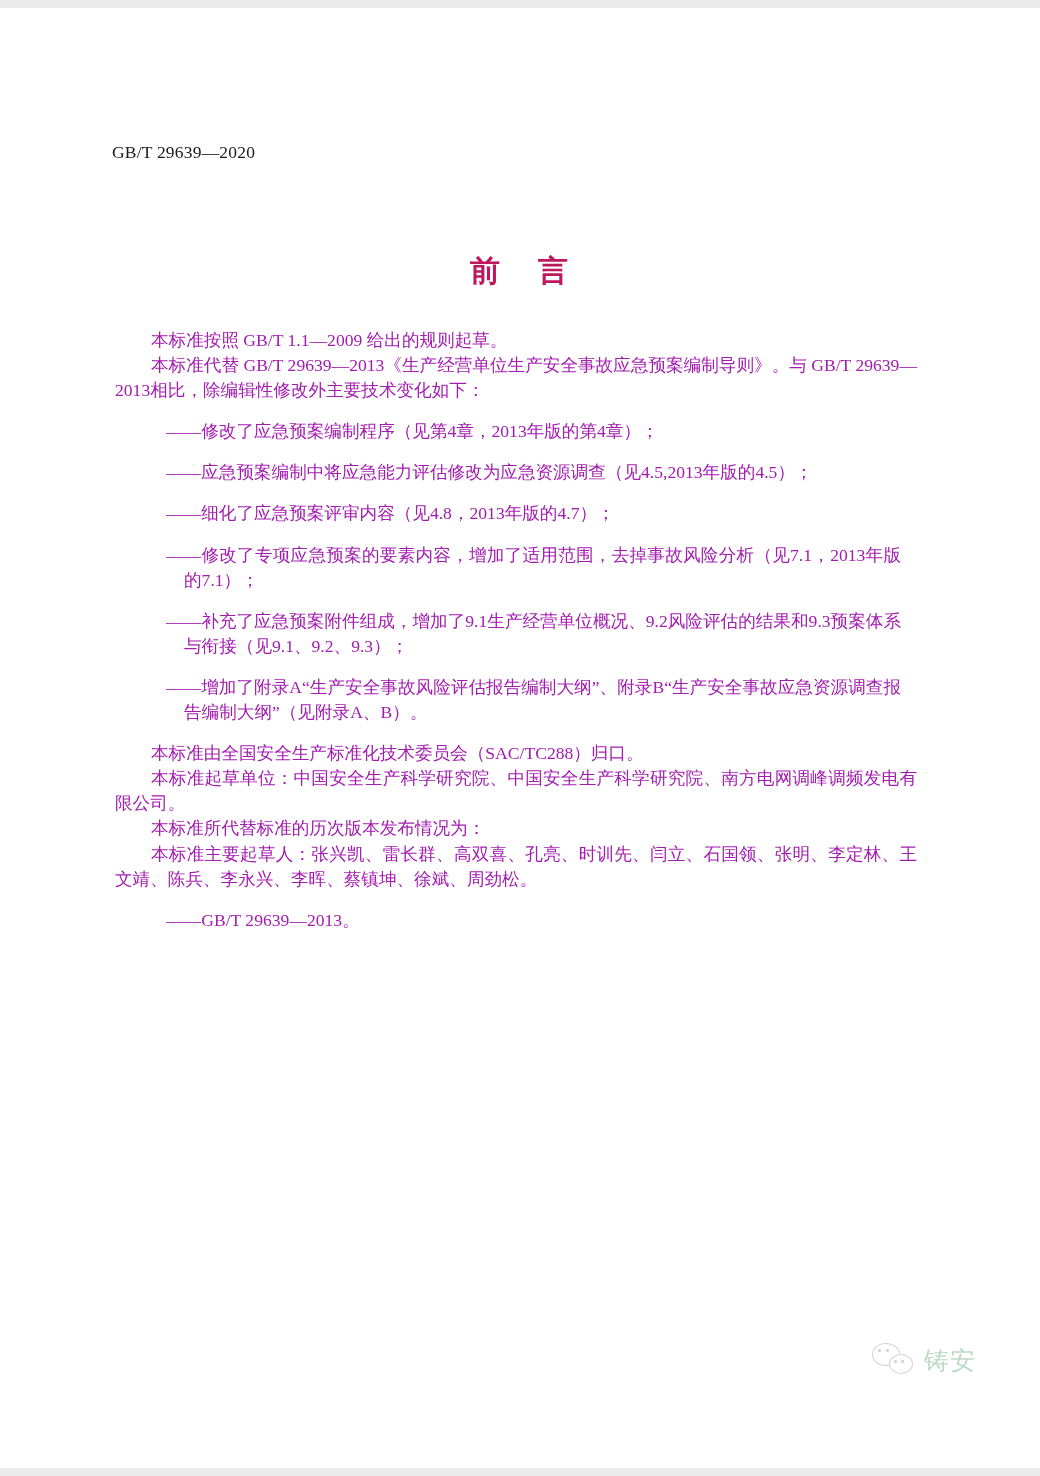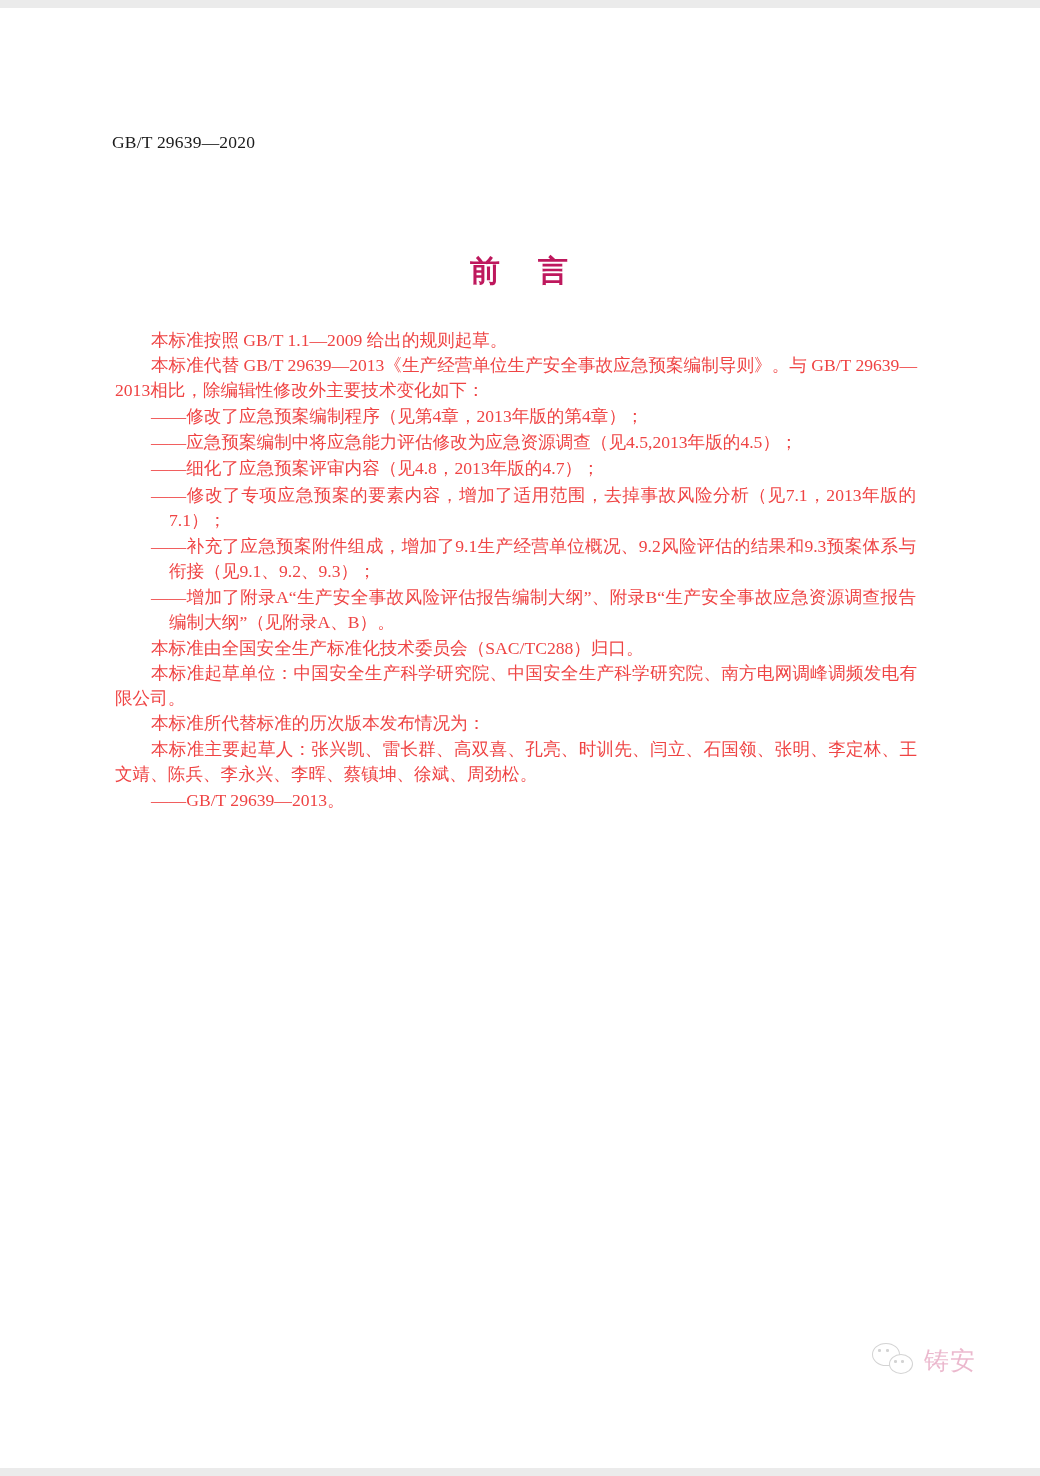--- a/index.html
+++ b/index.html
@@ -21,21 +21,21 @@
     width: 1040px;
     height: 1460px;
     background: #ffffff;
     overflow: hidden;
   }
 
   
   #doc-header {
     position: absolute;
     left: 112px;
-    top: 124px;
+    top: 134px;
     font-size: 17.5px;
     letter-spacing: 0.2px;
     color: #1a1a1a;
     white-space: nowrap;
   }
 
   
   #doc-title {
     position: absolute;
     left: 0;
@@ -54,38 +54,38 @@
   }
 
   
   #body-block {
     position: absolute;
     left: 115px;
     top: 320px;
     width: 802px;
     font-size: 17.6px;
     line-height: 25.1px;
-    color: #ef4444;
+    color: #a21caf;
     text-align: justify;
     text-justify: inter-character;
   }
 
   p.para {
     margin: 0;
     text-indent: 36px;
     text-align: justify;
     text-justify: inter-character;
   }
   p.para.nojust {
     text-align: left;
   }
 
   
   p.dash {
-    margin: 1px;
+    margin: 16px;
     padding-left: 53px;
     text-indent: -18px;
     text-align: justify;
     text-justify: inter-character;
   }
   p.dash.nojust {
     text-align: left;
   }
 
   
@@ -132,21 +132,21 @@
     border-radius: 50%;
     background: #6f6f6f;
   }
   #wm-logo .d1 { left: 6px;  top: 8px; }
   #wm-logo .d2 { left: 14px; top: 8px; }
   #wm-logo .d3 { left: 22px; top: 19px; }
   #wm-logo .d4 { left: 29px; top: 19px; }
   #wm-text {
     font-family: "DejaVu Sans", "Liberation Sans", sans-serif;
     font-size: 25px;
-    color: #be185d;
+    color: #15803d;
     letter-spacing: 1px;
     line-height: 1;
     white-space: nowrap;
   }
 </style>
 </head>
 <body>
 
 <div id="page">
 

